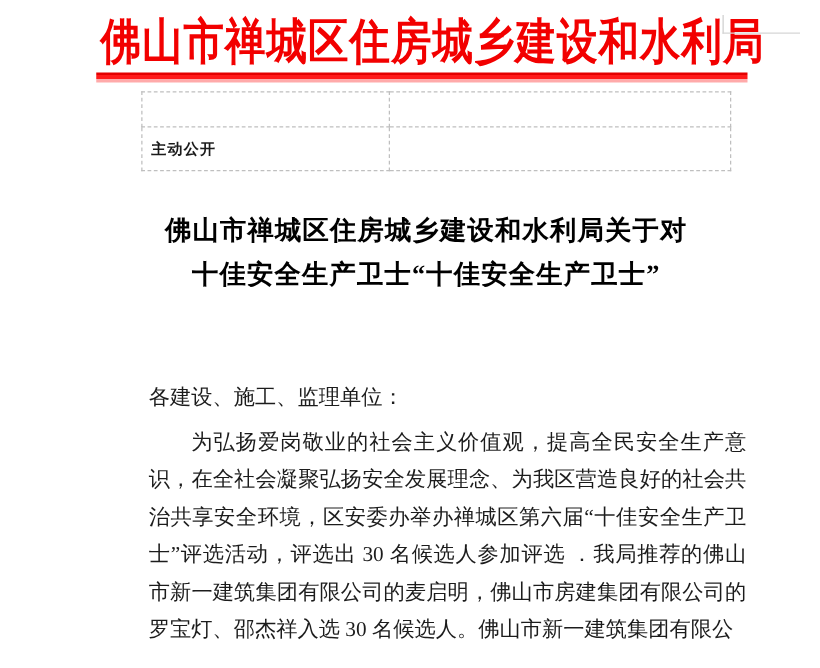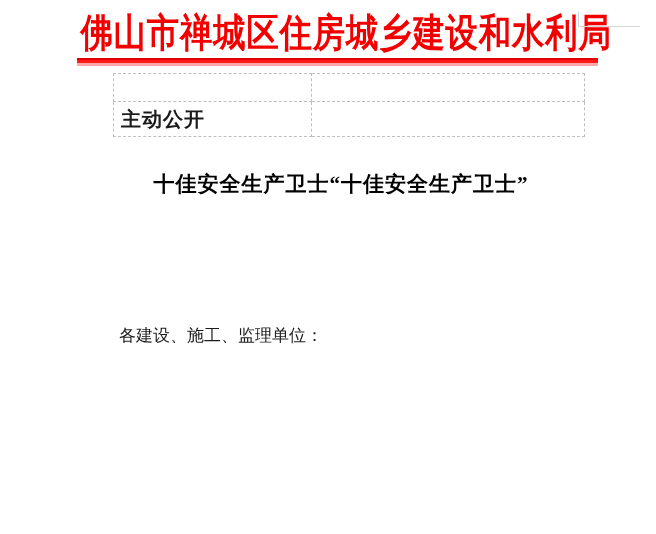--- a/index.html
+++ b/index.html
@@ -36,34 +36,34 @@
     position:absolute; left:113px; top:73px;
     border-collapse:collapse; table-layout:fixed;
   }
   .info-table td { border:1px dashed #bfbfbf; padding:0; vertical-align:middle; }
   .col1 { width:197px; }
   .col2 { width:272px; }
   .row1 td { height:27px; }
   .row2 td { height:34px; }
   .cell-label {
     font-family:"Liberation Sans", sans-serif;
-    font-weight:bold; font-size:20px; color:#1a1a1a;
+    font-weight:bold; font-size:12px; color:#1a1a1a;
     padding-left:7px; letter-spacing:1px;
   }
   
   .doc-title {
     position:absolute; left:0; top:167px; width:656px;
     box-sizing:border-box; padding-left:26px;
     text-align:center; color:#000;
     font-weight:bold; font-size:21px; line-height:35px;
     letter-spacing:1px;
   }
   
   .doc-body {
-    position:absolute; left:119px; top:321px; width:478px;
+    position:absolute; left:119px; top:303px; width:478px;
     font-size:17px; line-height:30px; color:#1c1c1c;
     text-align:justify;
   }
   .salutation { margin:0 0 6px 0; }
   .paragraph  { margin:0; text-indent:2em; }
 </style>
 </head>
 <body>
 
 <div class="page">
@@ -86,20 +86,22 @@
       <tr class="row2">
         <td class="col1">
           <span class="cell-label">主动公开</span>
         </td>
         <td class="col2"></td>
       </tr>
     </tbody>
   </table>
 
   <div class="doc-title">
+    <div>佛山市禅城区住房城乡建设和水利局关于对</div>
     <div>十佳安全生产卫士“十佳安全生产卫士”</div>
   </div>
 
   <div class="doc-body">
     <div class="salutation">各建设、施工、监理单位：</div>
+    <p class="paragraph">为弘扬爱岗敬业的社会主义价值观，提高全民安全生产意识，在全社会凝聚弘扬安全发展理念、为我区营造良好的社会共治共享安全环境，区安委办举办禅城区第六届“十佳安全生产卫士”评选活动，评选出 30 名候选人参加评选 ．我局推荐的佛山市新一建筑集团有限公司的麦启明，佛山市房建集团有限公司的罗宝灯、邵杰祥入选 30 名候选人。佛山市新一建筑集团有限公</p>
   </div>
 
 </div>
 
 </body></html>

